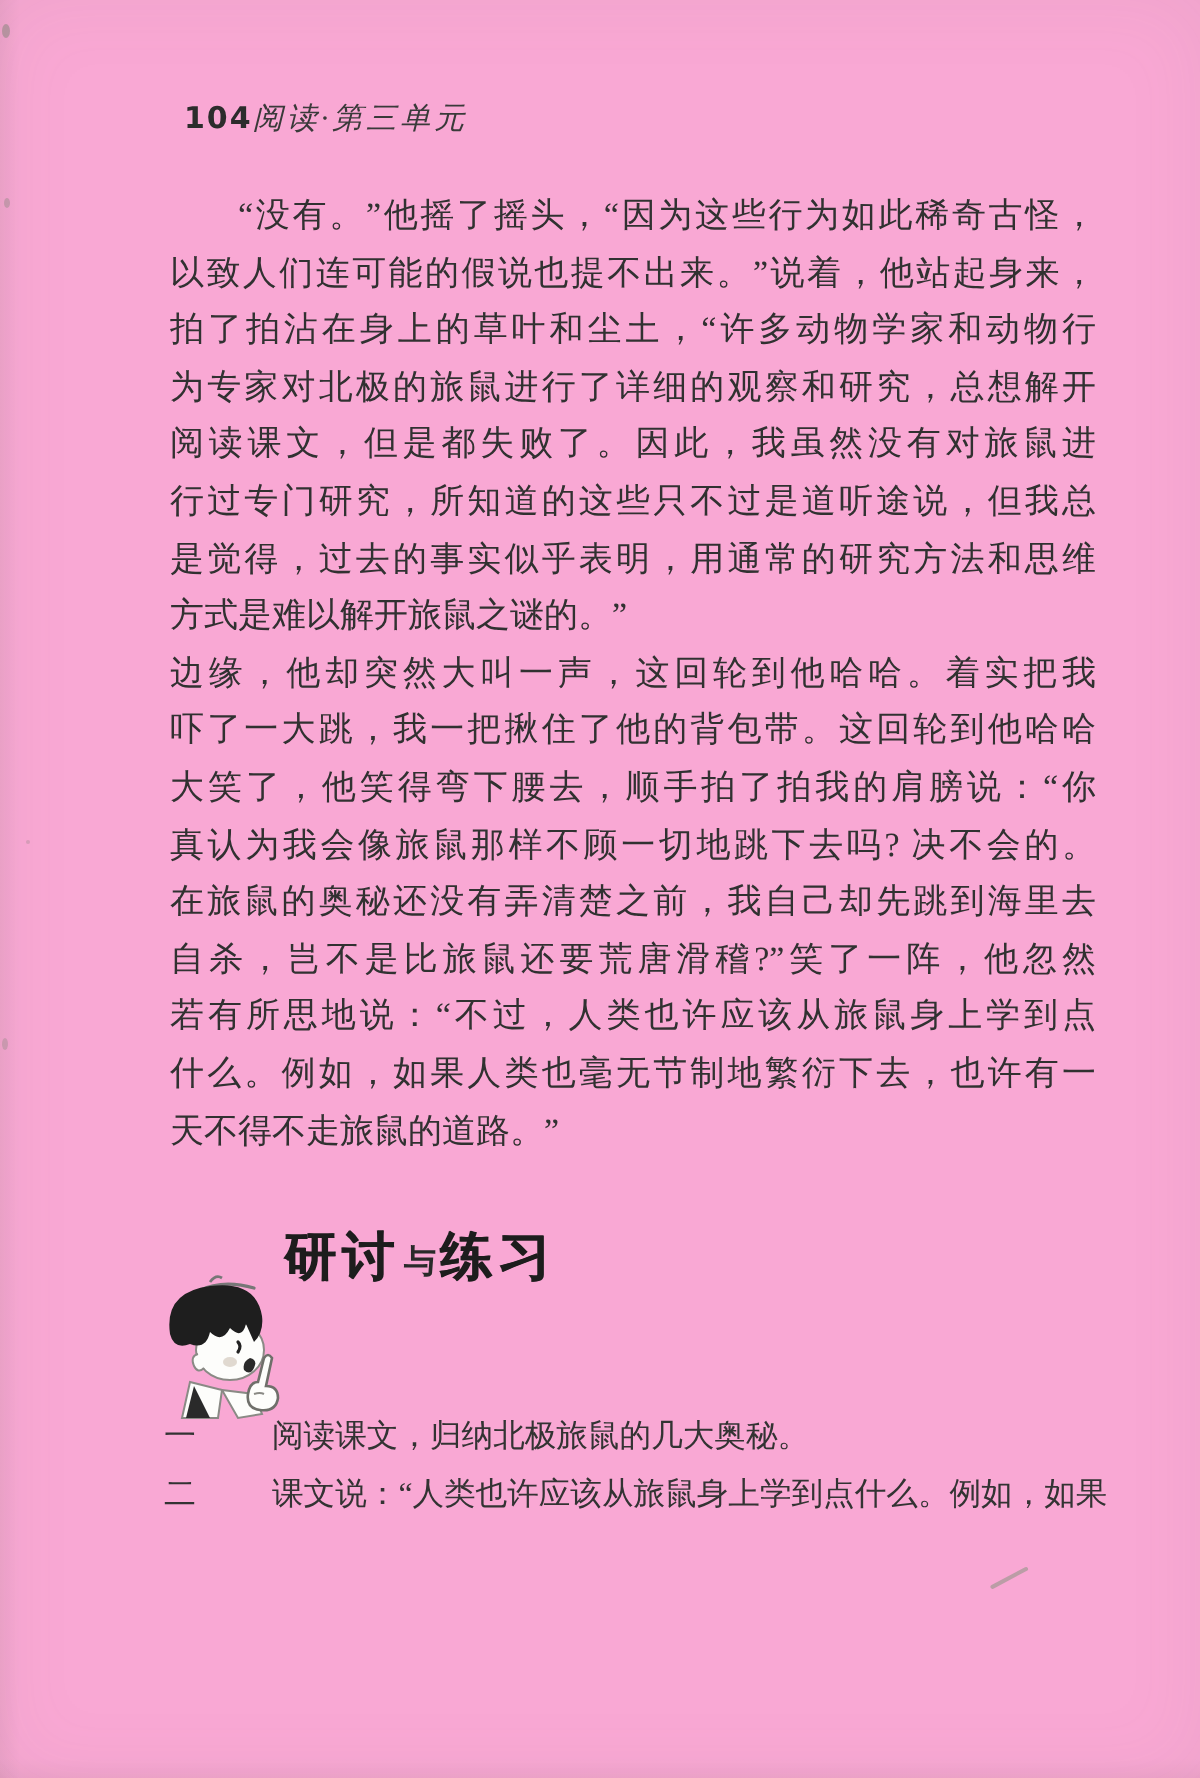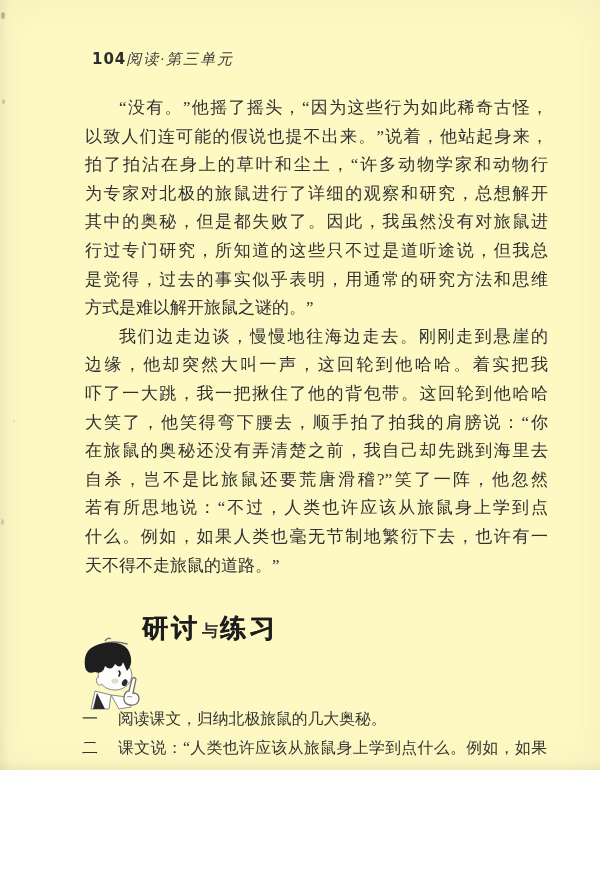--- a/index.html
+++ b/index.html
@@ -1,19 +1,19 @@
 <!DOCTYPE html>
 <html><head>
 <meta charset="utf-8">
 <style>
   html,body{margin:0;padding:0;}
   .page{
     position:relative;
-    width:600px;height:770px;
-    background:#fef9c3;
+    width:600px;height:889px;
+    background:#f9a8d4;
     overflow:hidden;
     font-family:"Liberation Serif","DejaVu Serif",serif;
     color:#313131;
     box-shadow:inset 0 0 40px rgba(120,115,105,0.08);
   }
   
   .header{position:absolute;top:50px;left:92px;display:flex;align-items:baseline;}
   .pagenum{
     font-family:"DejaVu Sans","Liberation Sans",sans-serif;
     font-weight:bold;font-size:15px;letter-spacing:1px;color:#2c2c2c;
@@ -48,21 +48,21 @@
   .exercises{position:absolute;left:82px;top:705px;width:466px;}
   .ex-item{display:flex;align-items:flex-start;}
   .ex-num{
     width:36px;flex:0 0 36px;
     font-size:16px;line-height:28.8px;color:#333;
   }
   .ex-lines{width:429px;}
   .ex-line{
     height:28.8px;line-height:28.8px;
     font-size:15.8px;white-space:nowrap;
-    text-align:justify;text-align-last:justify;color:#333;
+    text-align:justify;text-align-last:justify;color:#333;margin-left:18px;
   }
   .ex-line.ex-last{text-align-last:left;}
   
   .edge-shade{position:absolute;left:0;top:0;bottom:0;width:10px;
     background:linear-gradient(to right,rgba(90,85,75,0.07),rgba(90,85,75,0));}
   .bottom-shade{position:absolute;left:0;right:0;bottom:0;height:10px;
     background:linear-gradient(to bottom,rgba(90,85,75,0),rgba(90,85,75,0.06));}
   .speck{position:absolute;background:#8a867e;border-radius:50%;}
   .speck.s1{left:1px;top:12px;width:4px;height:7px;opacity:.55;}
   .speck.s2{left:2px;top:99px;width:3px;height:5px;opacity:.4;}
@@ -81,28 +81,28 @@
   <div class="header">
     <span class="pagenum">104</span>
     <span class="section">阅读·第三单元</span>
   </div>
 
   <div class="lesson">
     <div class="line first">“没有。”他摇了摇头，“因为这些行为如此稀奇古怪，</div>
     <div class="line">以致人们连可能的假说也提不出来。”说着，他站起身来，</div>
     <div class="line">拍了拍沾在身上的草叶和尘土，“许多动物学家和动物行</div>
     <div class="line">为专家对北极的旅鼠进行了详细的观察和研究，总想解开</div>
-    <div class="line">其中的奥秘，但是都失败了。因此，我虽然没有对旅鼠进</div>
+    <div class="line">阅读课文，但是都失败了。因此，我虽然没有对旅鼠进</div>
     <div class="line">行过专门研究，所知道的这些只不过是道听途说，但我总</div>
     <div class="line">是觉得，过去的事实似乎表明，用通常的研究方法和思维</div>
     <div class="line last">方式是难以解开旅鼠之谜的。”</div>
-    <div class="line first">我们边走边谈，慢慢地往海边走去。刚刚走到悬崖的</div>
     <div class="line">边缘，他却突然大叫一声，这回轮到他哈哈。着实把我</div>
     <div class="line">吓了一大跳，我一把揪住了他的背包带。这回轮到他哈哈</div>
     <div class="line">大笑了，他笑得弯下腰去，顺手拍了拍我的肩膀说：“你</div>
+    <div class="line">真认为我会像旅鼠那样不顾一切地跳下去吗? 决不会的。</div>
     <div class="line">在旅鼠的奥秘还没有弄清楚之前，我自己却先跳到海里去</div>
     <div class="line">自杀，岂不是比旅鼠还要荒唐滑稽?”笑了一阵，他忽然</div>
     <div class="line">若有所思地说：“不过，人类也许应该从旅鼠身上学到点</div>
     <div class="line">什么。例如，如果人类也毫无节制地繁衍下去，也许有一</div>
     <div class="line last">天不得不走旅鼠的道路。”</div>
   </div>
 
   <div class="ex-icon">
     <svg width="74" height="78" viewBox="0 0 74 78">
 

